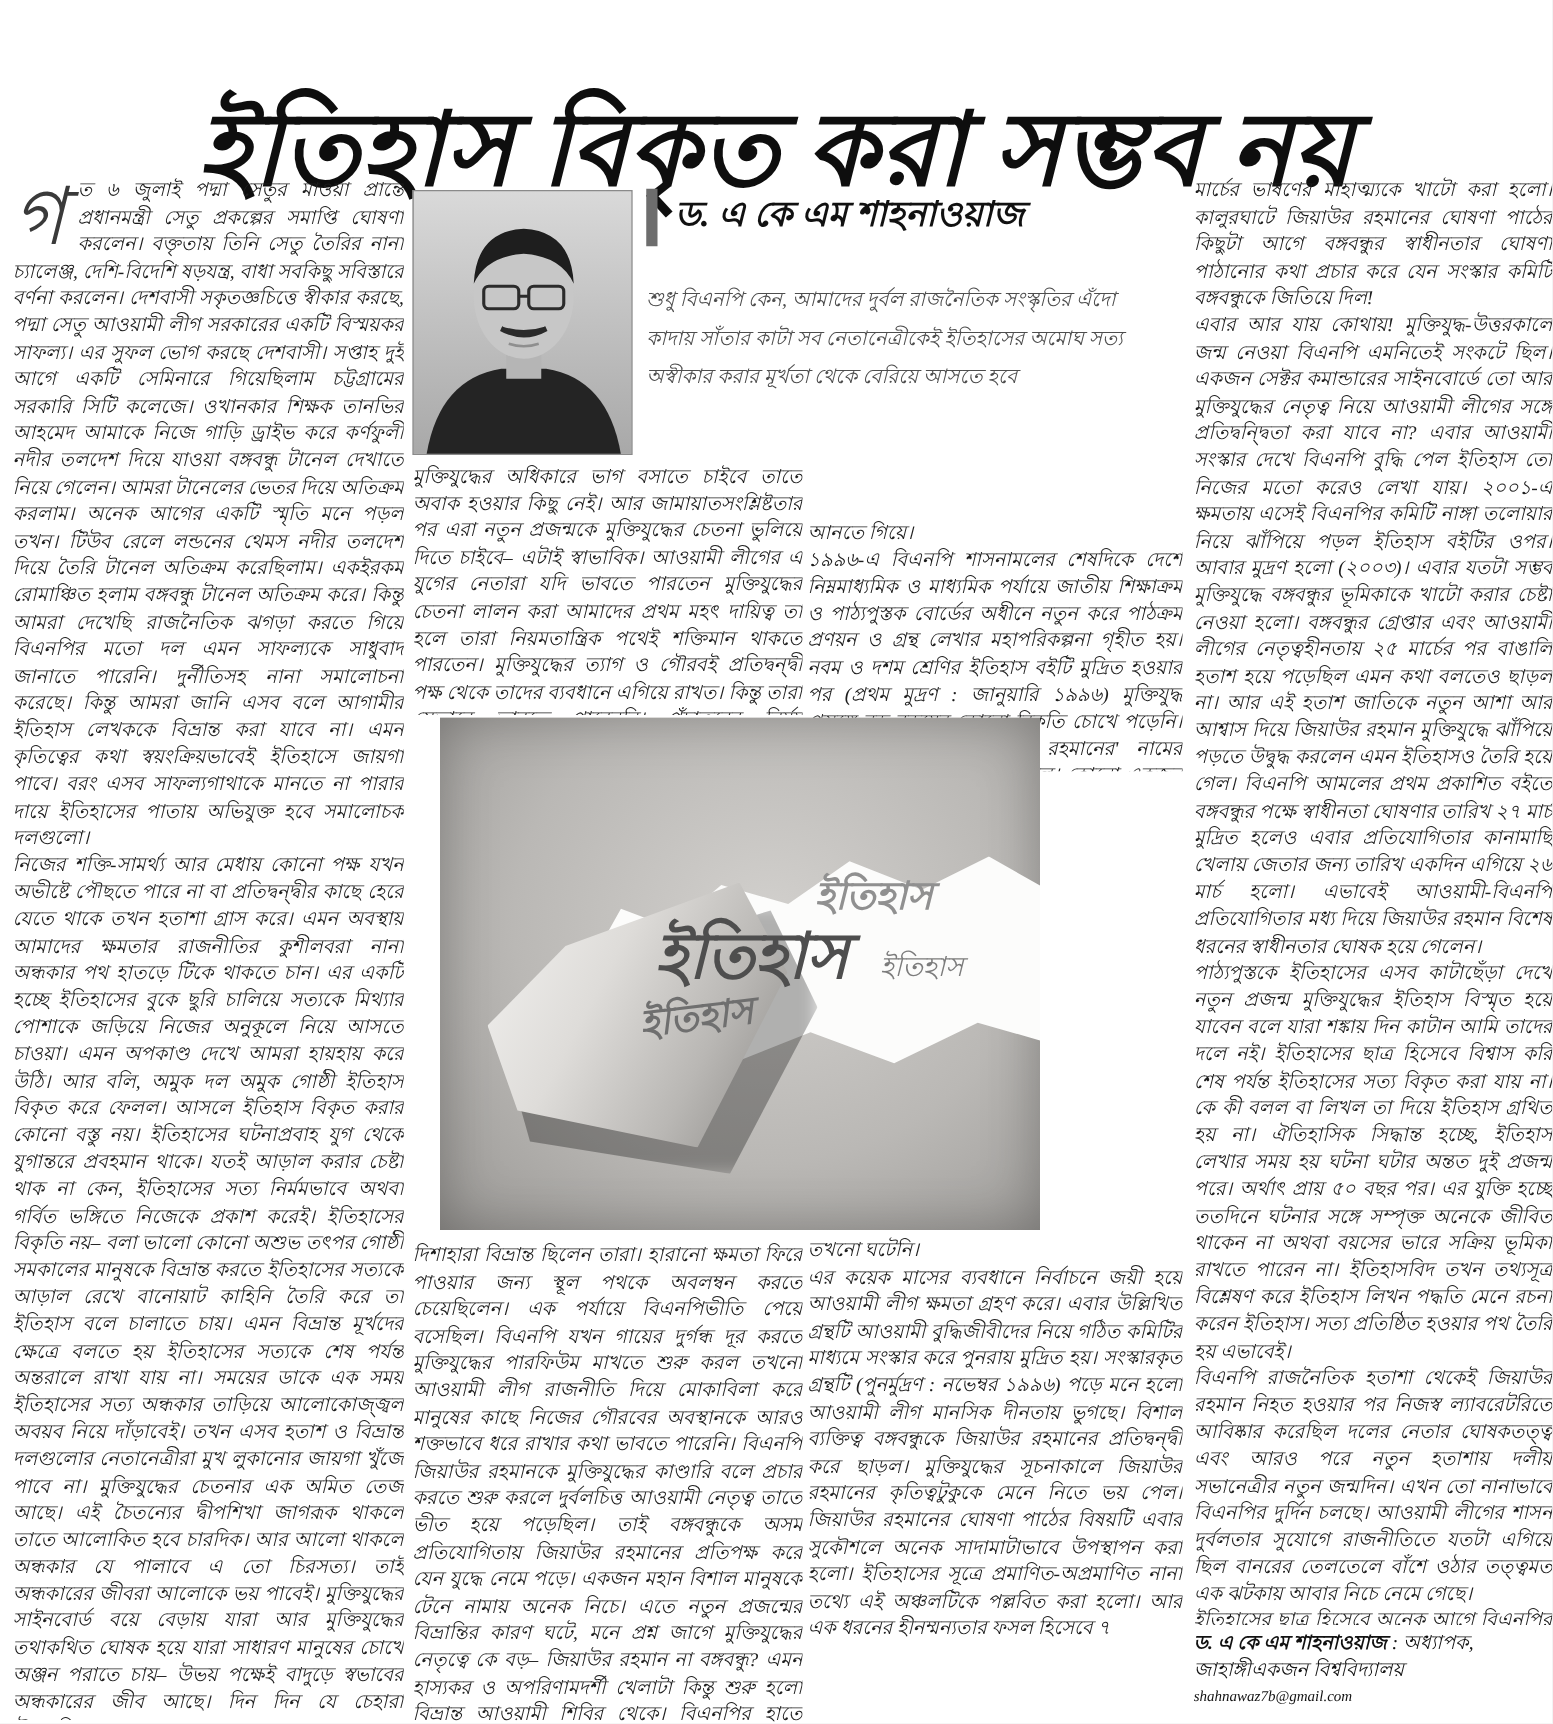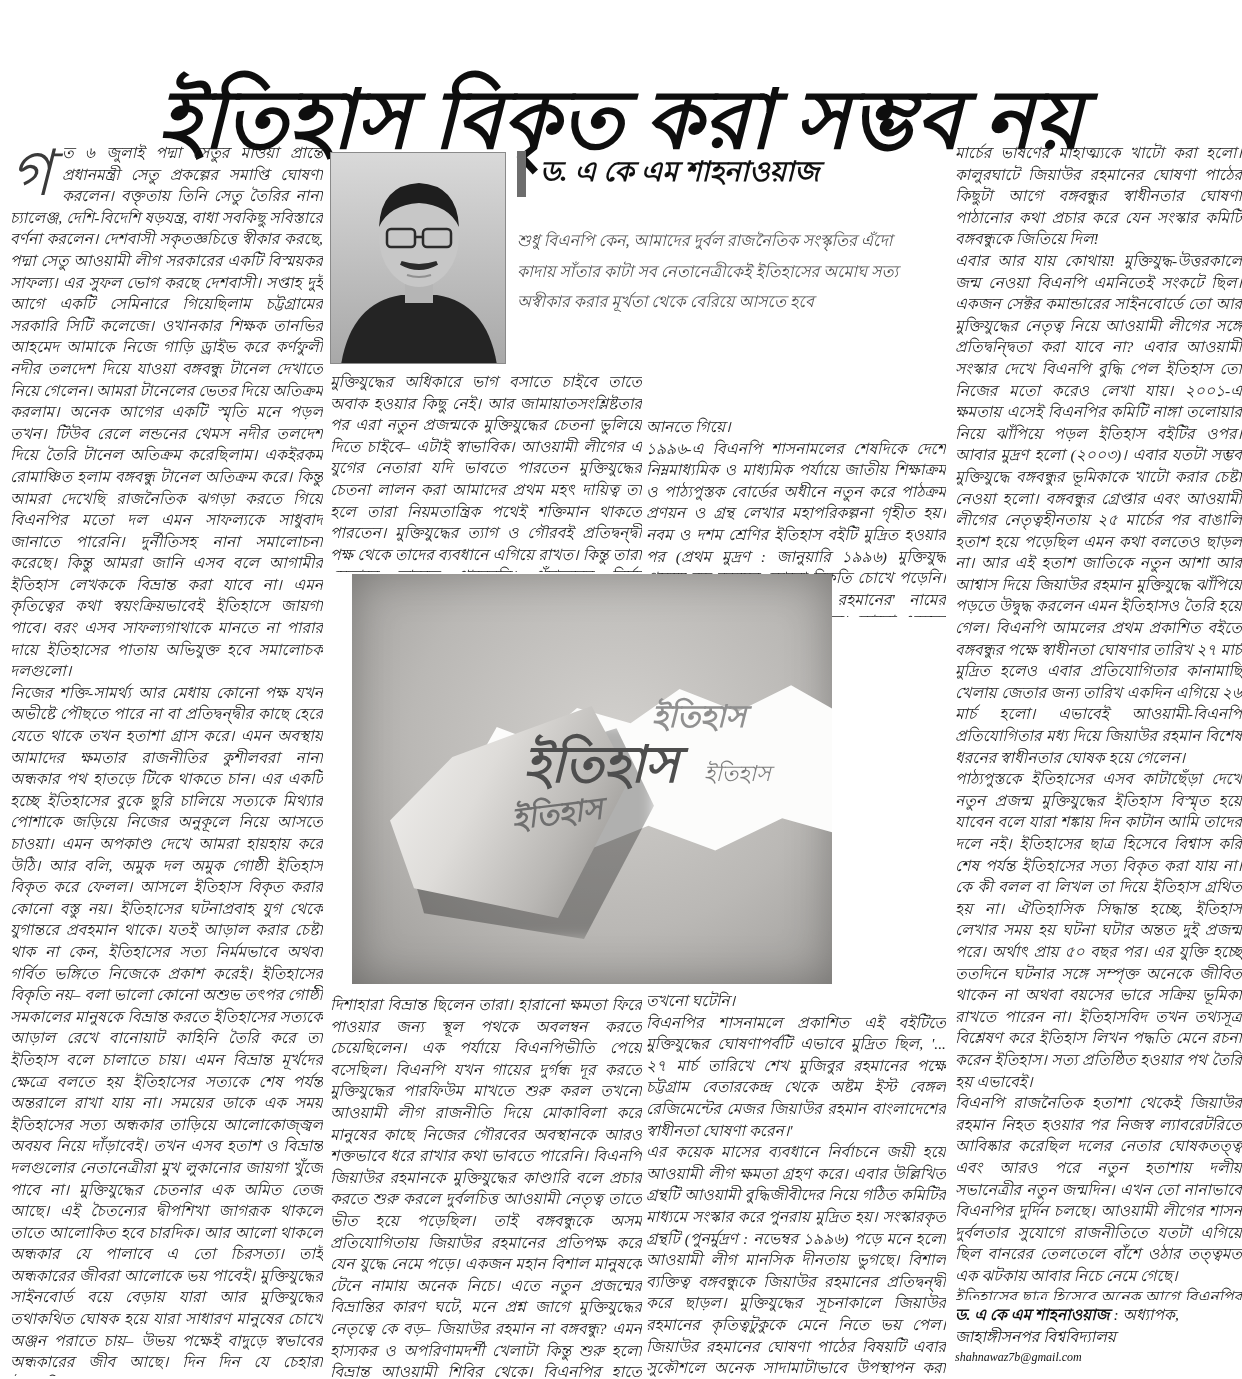--- a/index.html
+++ b/index.html
@@ -145,32 +145,31 @@
     <div class="gword gword-small">ইতিহাস</div>
     <div class="gword gword-bottom">ইতিহাস</div>
   </div>
 
   <div id="col2-lower" class="col">
     <p>দিশাহারা বিভ্রান্ত ছিলেন তারা। হারানো ক্ষমতা ফিরে পাওয়ার জন্য স্থূল পথকে অবলম্বন করতে চেয়েছিলেন। এক পর্যায়ে বিএনপিভীতি পেয়ে বসেছিল। বিএনপি যখন গায়ের দুর্গন্ধ দূর করতে মুক্তিযুদ্ধের পারফিউম মাখতে শুরু করল তখনো আওয়ামী লীগ রাজনীতি দিয়ে মোকাবিলা করে মানুষের কাছে নিজের গৌরবের অবস্থানকে আরও শক্তভাবে ধরে রাখার কথা ভাবতে পারেনি। বিএনপি জিয়াউর রহমানকে মুক্তিযুদ্ধের কাণ্ডারি বলে প্রচার করতে শুরু করলে দুর্বলচিত্ত আওয়ামী নেতৃত্ব তাতে ভীত হয়ে পড়েছিল। তাই বঙ্গবন্ধুকে অসম প্রতিযোগিতায় জিয়াউর রহমানের প্রতিপক্ষ করে যেন যুদ্ধে নেমে পড়ে। একজন মহান বিশাল মানুষকে টেনে নামায় অনেক নিচে। এতে নতুন প্রজন্মের বিভ্রান্তির কারণ ঘটে, মনে প্রশ্ন জাগে মুক্তিযুদ্ধের নেতৃত্বে কে বড়– জিয়াউর রহমান না বঙ্গবন্ধু? এমন হাস্যকর ও অপরিণামদর্শী খেলাটা কিন্তু শুরু হলো বিভ্রান্ত আওয়ামী শিবির থেকে। বিএনপির হাতে পাঠ্যপুস্তকে ইতিহাস বিকৃতির পথ তৈরি করে দিল আওয়ামী লীগ ১৯৯৬-এ তাদের শাসনপর্বে। স্কুল পাঠ্যপুস্তকে তথাকথিত সংস্কার</p>
   </div>
 
   <div id="col3-lower" class="col">
     <p>তখনো ঘটেনি।</p>
-    <p>বিএনপির শাসনামলে প্রকাশিত এই বইটিতে মুক্তিযুদ্ধের ঘোষণাপর্বটি এভাবে মুদ্রিত ছিল, '... ২৭ মার্চ তারিখে শেখ মুজিবুর রহমানের পক্ষে চট্টগ্রাম বেতারকেন্দ্র থেকে অষ্টম ইস্ট বেঙ্গল রেজিমেন্টের মেজর জিয়াউর রহমান বাংলাদেশের স্বাধীনতা ঘোষণা করেন।'</p>
     <p>এর কয়েক মাসের ব্যবধানে নির্বাচনে জয়ী হয়ে আওয়ামী লীগ ক্ষমতা গ্রহণ করে। এবার উল্লিখিত গ্রন্থটি আওয়ামী বুদ্ধিজীবীদের নিয়ে গঠিত কমিটির মাধ্যমে সংস্কার করে পুনরায় মুদ্রিত হয়। সংস্কারকৃত গ্রন্থটি (পুনর্মুদ্রণ : নভেম্বর ১৯৯৬) পড়ে মনে হলো আওয়ামী লীগ মানসিক দীনতায় ভুগছে। বিশাল ব্যক্তিত্ব বঙ্গবন্ধুকে জিয়াউর রহমানের প্রতিদ্বন্দ্বী করে ছাড়ল। মুক্তিযুদ্ধের সূচনাকালে জিয়াউর রহমানের কৃতিত্বটুকুকে মেনে নিতে ভয় পেল। জিয়াউর রহমানের ঘোষণা পাঠের বিষয়টি এবার সুকৌশলে অনেক সাদামাটাভাবে উপস্থাপন করা হলো। ইতিহাসের সূত্রে প্রমাণিত-অপ্রমাণিত নানা তথ্যে এই অঞ্চলটিকে পল্লবিত করা হলো। আর এক ধরনের হীনম্মন্যতার ফসল হিসেবে ৭</p>
   </div>
 
   <div id="col4" class="col">
     <p>মার্চের ভাষণের মাহাত্ম্যকে খাটো করা হলো। কালুরঘাটে জিয়াউর রহমানের ঘোষণা পাঠের কিছুটা আগে বঙ্গবন্ধুর স্বাধীনতার ঘোষণা পাঠানোর কথা প্রচার করে যেন সংস্কার কমিটি বঙ্গবন্ধুকে জিতিয়ে দিল!</p>
     <p>এবার আর যায় কোথায়! মুক্তিযুদ্ধ-উত্তরকালে জন্ম নেওয়া বিএনপি এমনিতেই সংকটে ছিল। একজন সেক্টর কমান্ডারের সাইনবোর্ডে তো আর মুক্তিযুদ্ধের নেতৃত্ব নিয়ে আওয়ামী লীগের সঙ্গে প্রতিদ্বন্দ্বিতা করা যাবে না? এবার আওয়ামী সংস্কার দেখে বিএনপি বুদ্ধি পেল ইতিহাস তো নিজের মতো করেও লেখা যায়। ২০০১-এ ক্ষমতায় এসেই বিএনপির কমিটি নাঙ্গা তলোয়ার নিয়ে ঝাঁপিয়ে পড়ল ইতিহাস বইটির ওপর। আবার মুদ্রণ হলো (২০০৩)। এবার যতটা সম্ভব মুক্তিযুদ্ধে বঙ্গবন্ধুর ভূমিকাকে খাটো করার চেষ্টা নেওয়া হলো। বঙ্গবন্ধুর গ্রেপ্তার এবং আওয়ামী লীগের নেতৃত্বহীনতায় ২৫ মার্চের পর বাঙালি হতাশ হয়ে পড়েছিল এমন কথা বলতেও ছাড়ল না। আর এই হতাশ জাতিকে নতুন আশা আর আশ্বাস দিয়ে জিয়াউর রহমান মুক্তিযুদ্ধে ঝাঁপিয়ে পড়তে উদ্বুদ্ধ করলেন এমন ইতিহাসও তৈরি হয়ে গেল। বিএনপি আমলের প্রথম প্রকাশিত বইতে বঙ্গবন্ধুর পক্ষে স্বাধীনতা ঘোষণার তারিখ ২৭ মার্চ মুদ্রিত হলেও এবার প্রতিযোগিতার কানামাছি খেলায় জেতার জন্য তারিখ একদিন এগিয়ে ২৬ মার্চ হলো। এভাবেই আওয়ামী-বিএনপি প্রতিযোগিতার মধ্য দিয়ে জিয়াউর রহমান বিশেষ ধরনের স্বাধীনতার ঘোষক হয়ে গেলেন।</p>
     <p>পাঠ্যপুস্তকে ইতিহাসের এসব কাটাছেঁড়া দেখে নতুন প্রজন্ম মুক্তিযুদ্ধের ইতিহাস বিস্মৃত হয়ে যাবেন বলে যারা শঙ্কায় দিন কাটান আমি তাদের দলে নই। ইতিহাসের ছাত্র হিসেবে বিশ্বাস করি শেষ পর্যন্ত ইতিহাসের সত্য বিকৃত করা যায় না। কে কী বলল বা লিখল তা দিয়ে ইতিহাস গ্রথিত হয় না। ঐতিহাসিক সিদ্ধান্ত হচ্ছে, ইতিহাস লেখার সময় হয় ঘটনা ঘটার অন্তত দুই প্রজন্ম পরে। অর্থাৎ প্রায় ৫০ বছর পর। এর যুক্তি হচ্ছে ততদিনে ঘটনার সঙ্গে সম্পৃক্ত অনেকে জীবিত থাকেন না অথবা বয়সের ভারে সক্রিয় ভূমিকা রাখতে পারেন না। ইতিহাসবিদ তখন তথ্যসূত্র বিশ্লেষণ করে ইতিহাস লিখন পদ্ধতি মেনে রচনা করেন ইতিহাস। সত্য প্রতিষ্ঠিত হওয়ার পথ তৈরি হয় এভাবেই।</p>
     <p>বিএনপি রাজনৈতিক হতাশা থেকেই জিয়াউর রহমান নিহত হওয়ার পর নিজস্ব ল্যাবরেটরিতে আবিষ্কার করেছিল দলের নেতার ঘোষকতত্ত্ব এবং আরও পরে নতুন হতাশায় দলীয় সভানেত্রীর নতুন জন্মদিন। এখন তো নানাভাবে বিএনপির দুর্দিন চলছে। আওয়ামী লীগের শাসন দুর্বলতার সুযোগে রাজনীতিতে যতটা এগিয়ে ছিল বানরের তেলতেলে বাঁশে ওঠার তত্ত্বমত এক ঝটকায় আবার নিচে নেমে গেছে।</p>
     <p>ইতিহাসের ছাত্র হিসেবে অনেক আগে বিএনপির ঘোষকতত্ত্ব ও ১৫ আগস্টের জন্মদিনতত্ত্ব দেখে সূত্র অনুযায়ী লিখেছিলাম– যেদিন প্রকৃত অর্থে বাংলাদেশের ইতিহাস লেখার সময় আসবে সেদিন ইতিহাস লেখকের আরও অতিরিক্ত দুপৃষ্ঠা যুক্ত করতে হবে। সেখানে লিখবেন রাজনৈতিক হীনস্বার্থ অর্জনের জন্য একটি রাজনৈতিক দল নিজেদের সুবিধামতো ইতিহাসের সত্য আড়াল করে প্রলাপ যুক্ত করেছিল।</p>
 
   </div>
 
   <div class="credit">
     <div><span class="name">ড. এ কে এম শাহনাওয়াজ</span><span> : অধ্যাপক,</span></div>
-    <div>জাহাঙ্গীসনপর বিশ্ববিদ্যালয়</div>
+    <div>জাহাঙ্গীএকজন বিশ্ববিদ্যালয়</div>
     <div class="email">shahnawaz7b@gmail.com</div>
   </div>
 
 </div>
 
 </body></html>

